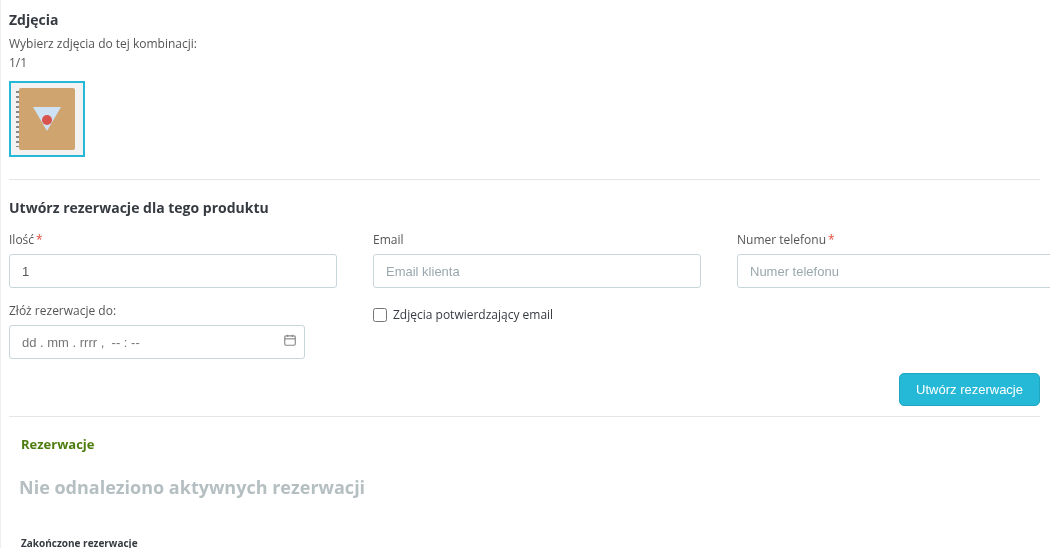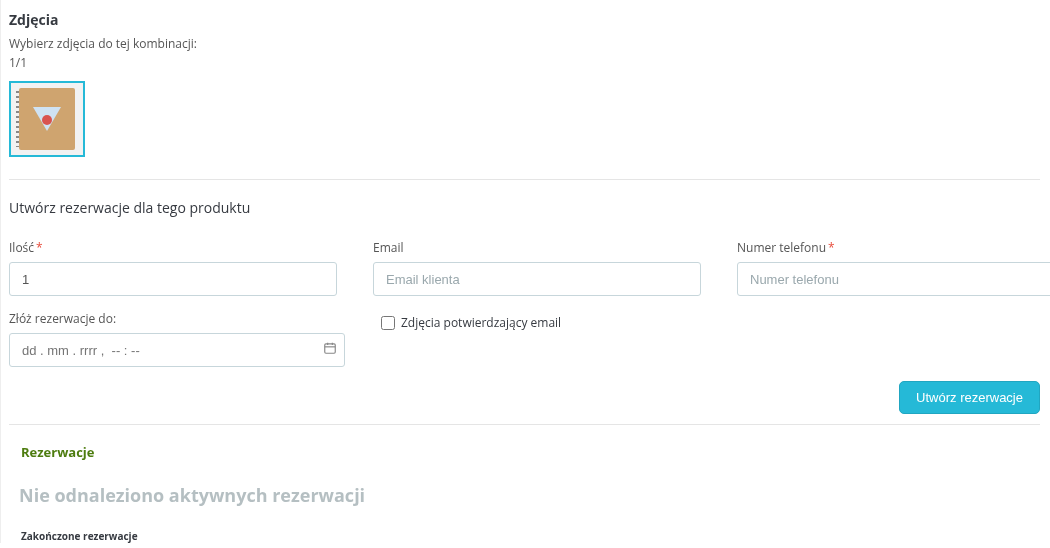--- a/index.html
+++ b/index.html
@@ -73,24 +73,24 @@
       height: 10px;
       background: #d9534f;
       border-radius: 50%;
     }
     hr.sep {
       border: none;
       border-top: 1px solid #e5e5e5;
       margin: 22px 0 18px 0;
     }
     .form-title {
-      font-weight: 400;
+      font-weight: 700;
       font-size: 14px;
       color: #363a41;
-      margin-bottom: 22px;
+      margin-bottom: 14px;
     }
     .form-row {
       display: flex;
       gap: 36px;
       margin-bottom: 14px;
     }
     .form-col { flex: 1; display: flex; flex-direction: column; }
     .form-col label {
       font-size: 12px;
       color: #555;
@@ -101,21 +101,21 @@
       height: 34px;
       border: 1px solid #c7d6db;
       border-radius: 3px;
       padding: 0 12px;
       font-size: 13px;
       color: #555;
       background: #fff;
       outline: none;
     }
     .input::placeholder { color: #9aa8ad; }
-    .date-wrap { position: relative; width: 336px; }
+    .date-wrap { position: relative; width: 296px; }
     .date-input {
       width: 100%;
       height: 34px;
       border: 1px solid #c7d6db;
       border-radius: 3px;
       padding: 0 34px 0 12px;
       font-size: 13px;
       color: #555;
       background: #fff;
       outline: none;
@@ -173,21 +173,21 @@
       font-size: 13px;
       color: #4d7c0f;
       margin-bottom: 22px;
     }
     .empty-msg {
       font-size: 18px;
       font-weight: 700;
       color: #b5bfc2;
       padding-left: 0px;
       margin-left: -2px;
-      margin-bottom: 22px;
+      margin-bottom: 37px;
     }
     .sub-head2 {
       font-weight: 700;
       font-size: 10px;
       color: #363a41;
     }
     .col-narrow { flex: 0 0 328px; }
     .col-wide { flex: 0 0 328px; }
   </style>
 </head>

